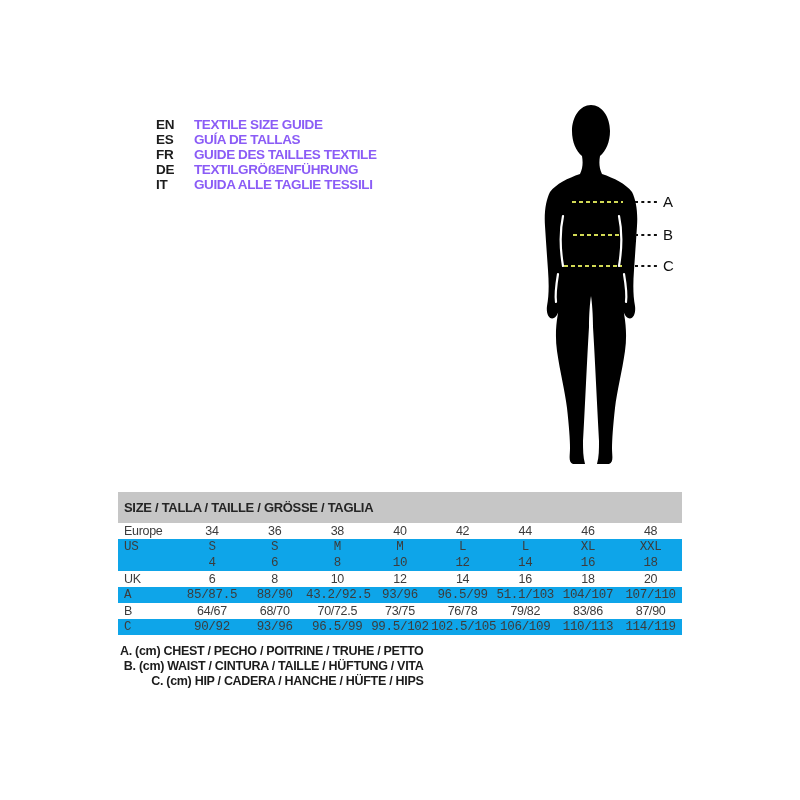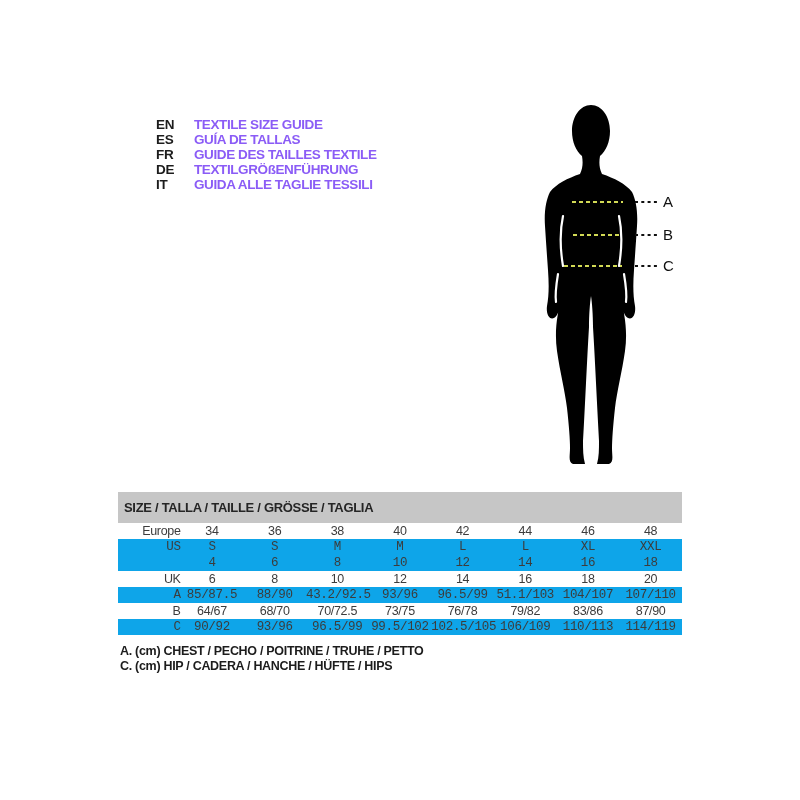--- a/index.html
+++ b/index.html
@@ -26,27 +26,27 @@
   
   .size-table{position:absolute;left:118px;top:492px;width:564px;border-collapse:collapse;table-layout:fixed;}
   .size-table th{
     background:#c6c6c6;height:31px;text-align:left;padding:0 0 0 6px;
     font-size:13px;font-weight:bold;color:#252525;letter-spacing:-0.3px;
   }
   .size-table td{
     height:16px;font-size:12.5px;color:#3c3c3c;text-align:center;padding:0;
     letter-spacing:-0.3px;white-space:nowrap;
   }
-  .size-table td.lbl{text-align:right;padding-left:6px;width:76px;}
+  .size-table td.lbl{text-align:left;padding-left:6px;width:76px;}
   .size-table tr.shaded td{background:#0ea5e9;font-family:Liberation Mono, monospace;}
 
   
   .notes{position:absolute;left:120px;top:644px;}
   .note-line{font-size:12.5px;font-weight:bold;color:#1c1c1c;line-height:15px;
-    letter-spacing:-0.3px;white-space:nowrap;}
+    letter-spacing:-0.3px;white-space:nowrap;text-align:right;}
 </style>
 </head>
 <body>
 
 <div class="page">
 
   <div class="lang-list">
       <div class="lang-row">
         <span class="lang-code">EN</span>
         <span class="lang-label">TEXTILE SIZE GUIDE</span>
@@ -217,16 +217,17 @@
           <td>102.5/105</td>
           <td>106/109</td>
           <td>110/113</td>
           <td>114/119</td>
         </tr>
       </tbody>
   </table>
 
   <div class="notes">
       <div class="note-line">A. (cm) CHEST / PECHO / POITRINE / TRUHE / PETTO</div>
+      <div class="note-line">B. (cm) WAIST / CINTURA / TAILLE / HÜFTUNG / VITA</div>
       <div class="note-line">C. (cm) HIP / CADERA / HANCHE / HÜFTE / HIPS</div>
     </div>
 
 </div>
 
 </body></html>

